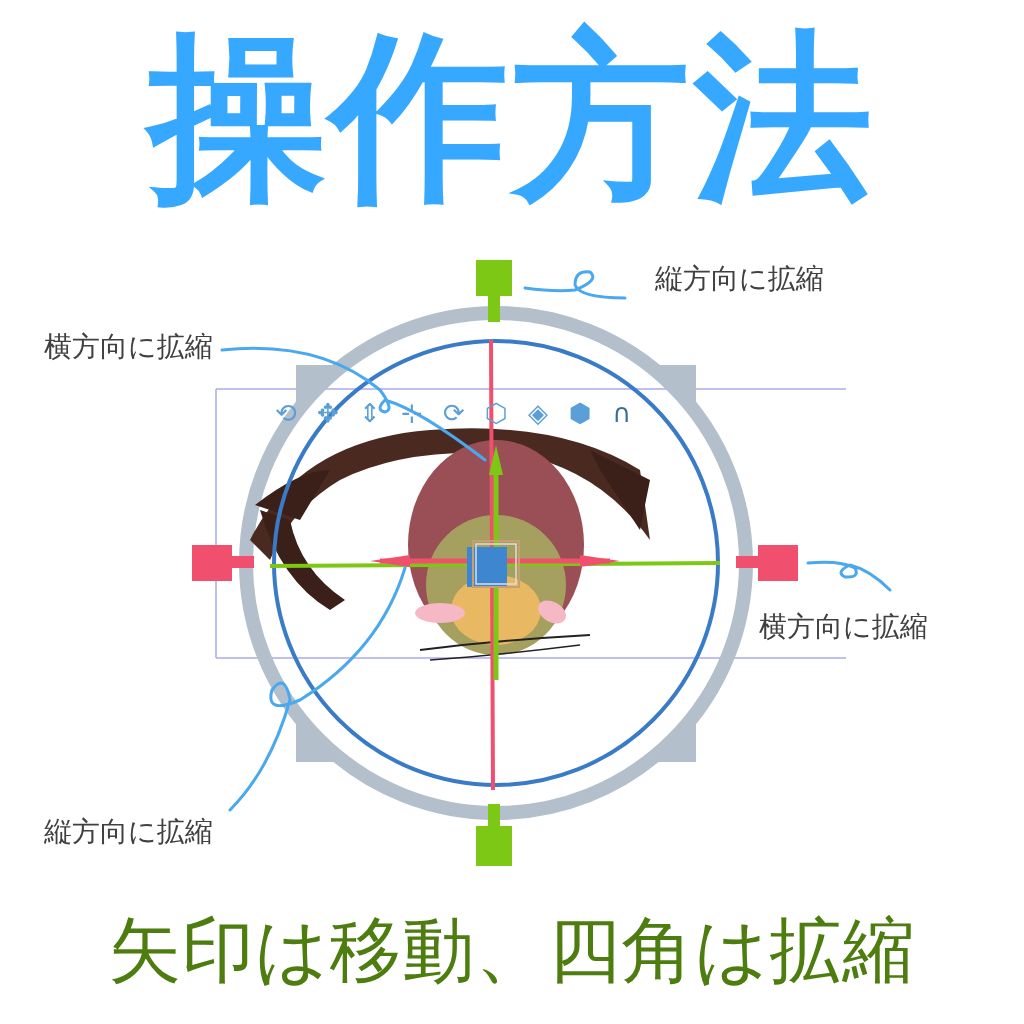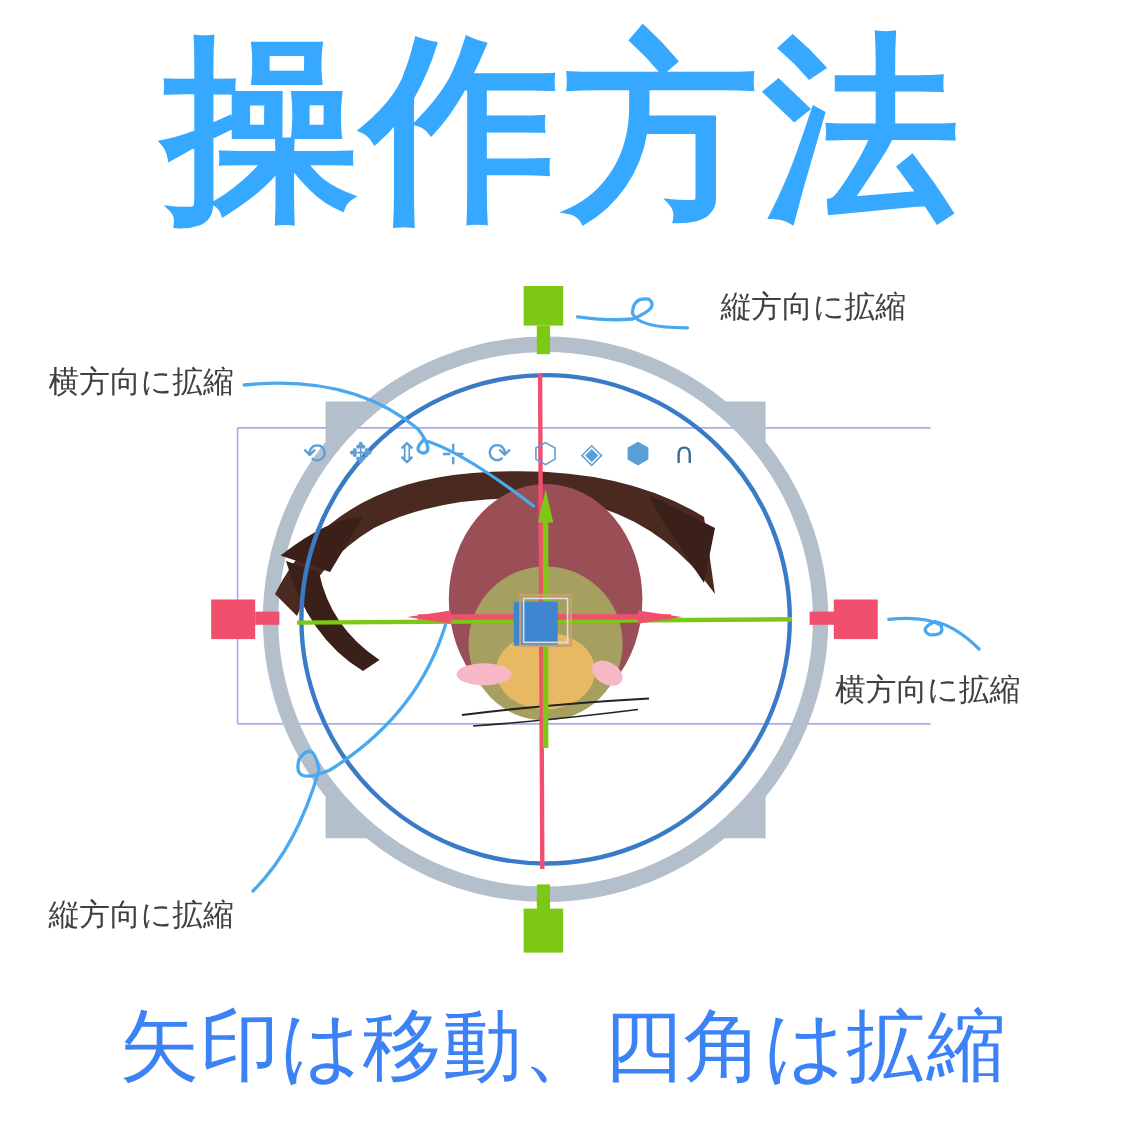--- a/index.html
+++ b/index.html
@@ -5,21 +5,21 @@
   html, body { margin:0; padding:0; background:#ffffff; }
   body { width:1024px; height:1024px; position:relative; overflow:hidden;
          font-family:"DejaVu Sans", "Liberation Sans", sans-serif; }
   .title {
     position:absolute; left:0; top:18px; width:1024px; text-align:center;
     font-size:178px; font-weight:bold; line-height:200px; letter-spacing:4px;
     color:#36a8ff; transform:scaleY(1.02);
   }
   .subtitle {
     position:absolute; left:0; top:900px; width:1024px; text-align:center;
-    font-size:72px; line-height:100px; color:#3b82f6; letter-spacing:1px;
+    font-size:72px; line-height:100px; color:#4d7c0f; letter-spacing:1px;
   }
   .label {
     position:absolute; font-size:28px; color:#404040; white-space:nowrap; line-height:34px;
   }
   #lbl-vert { left:655px; top:262px; }
   #lbl-updown { left:44px; top:330px; }
   #lbl-horiz { left:743px; top:610px;margin-left:16px; }
   #lbl-leftright { left:44px; top:815px; }
   svg.stage { position:absolute; left:0; top:0; }
   .icon-bar { position:absolute; left:268px; top:395px; height:36px; display:flex; gap:6px; align-items:center; }

